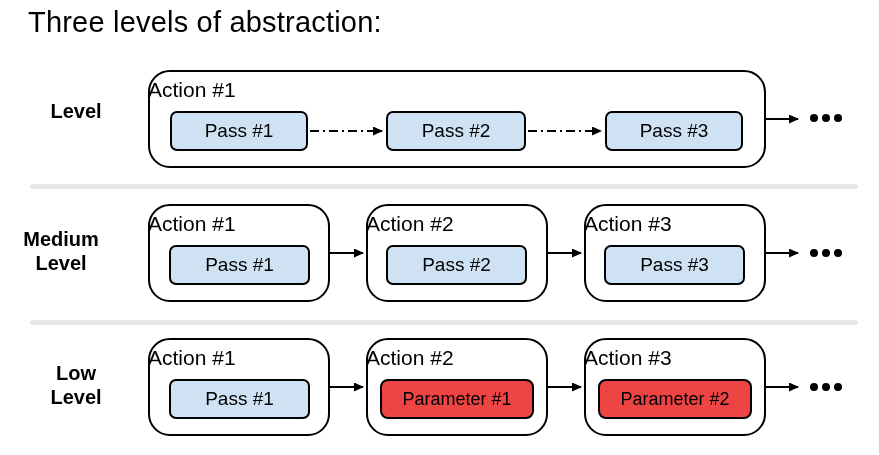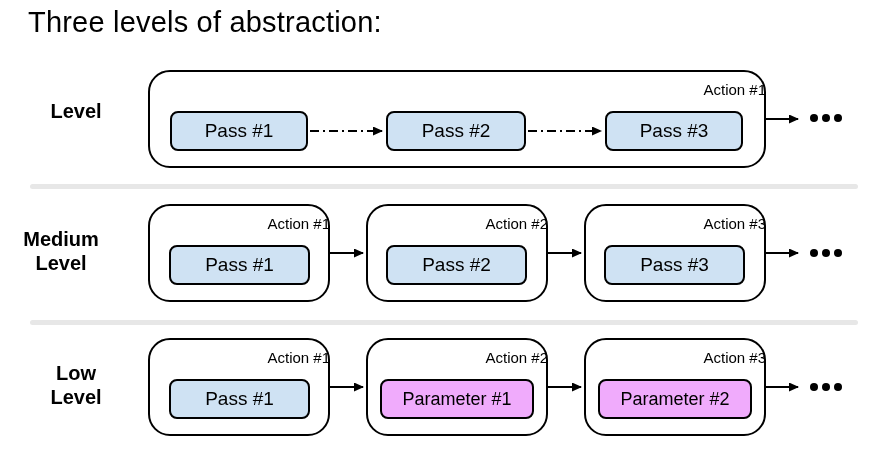--- a/index.html
+++ b/index.html
@@ -4,25 +4,25 @@
 <style>
   html,body{margin:0;padding:0;background:#fff;}
   .stage{position:relative;width:879px;height:455px;background:#ffffff;
          font-family:"Liberation Sans",sans-serif;color:#000;overflow:hidden;}
   .title{position:absolute;left:28px;top:6px;font-size:29px;font-weight:500;letter-spacing:.2px;}
   .row-label{position:absolute;width:112px;text-align:center;font-weight:700;
              font-size:20px;line-height:24px;}
   .row-label span{display:block;}
   .outer-box{position:absolute;background:#fff;border:2.5px solid #000;
              border-radius:22px;box-sizing:border-box;}
-  .action-label{position:absolute;text-align:right;font-size:15px;line-height:22px;}
+  .action-label{position:absolute;text-align:left;font-size:21px;line-height:22px;}
   .chip{position:absolute;box-sizing:border-box;border:2px solid #000;border-radius:8px;
         display:flex;align-items:center;justify-content:center;font-size:19px;background:#fff;}
-  .chip.pass{background:#cfe2f3;}
-  .chip.param{background:#f0abfc;}
+  .chip.pass{background:#cfe2f3;border-radius:7px;}
+  .chip.param{background:#ef4444;}
   .divider{position:absolute;left:30px;width:828px;height:5px;background:#e7e7e7;border-radius:3px;}
   svg.connectors{position:absolute;left:0;top:0;pointer-events:none;}
   .line{stroke:#000;stroke-width:2;}
   .dashdot{stroke-dasharray:9 4 2 4;}
 </style>
 </head>
 <body>
 
 <div class="stage">
 

